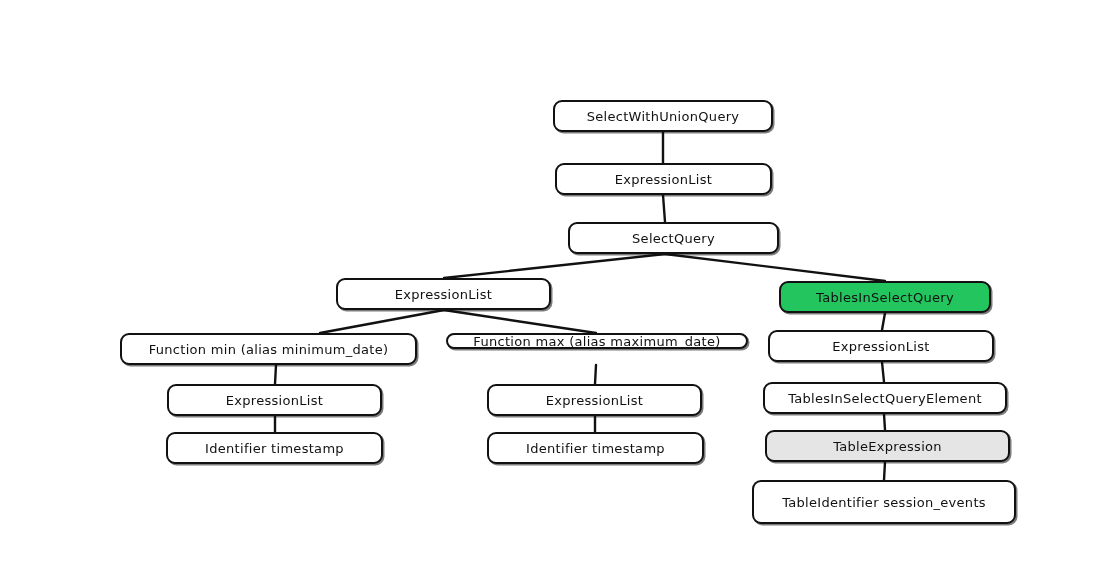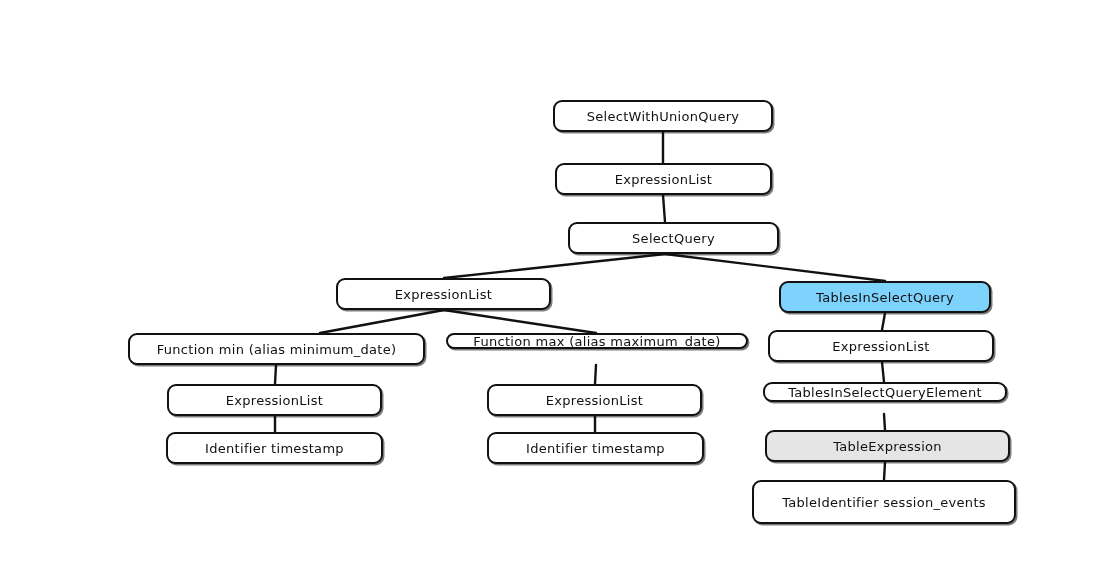--- a/index.html
+++ b/index.html
@@ -75,39 +75,39 @@
       </div>
       <div class="node" style="left: 555px; top: 163px; width: 217px; height: 32px; border-color: rgb(17, 17, 17); background: rgb(255, 255, 255);">
         <span class="node-label">ExpressionList</span>
       </div>
       <div class="node" style="left: 560px; top: 222px; width: 211px; height: 32px; border-color: rgb(17, 17, 17); background: rgb(255, 255, 255); margin-left: 8px;">
         <span class="node-label">SelectQuery</span>
       </div>
       <div class="node" style="left: 336px; top: 278px; width: 215px; height: 32px; border-color: rgb(17, 17, 17); background: rgb(255, 255, 255);">
         <span class="node-label">ExpressionList</span>
       </div>
-      <div class="node" style="left: 779px; top: 281px; width: 212px; height: 32px; border-color: rgb(17, 17, 17); background: #7dd3fc;">
+      <div class="node" style="left: 779px; top: 281px; width: 212px; height: 32px; border-color: rgb(17, 17, 17); background: #22c55e;">
         <span class="node-label">TablesInSelectQuery</span>
       </div>
-      <div class="node" style="left: 128px; top: 333px; width: 297px; height: 32px; border-color: rgb(17, 17, 17); background: rgb(255, 255, 255);">
+      <div class="node" style="left: 120px; top: 333px; width: 297px; height: 32px; border-color: rgb(17, 17, 17); background: rgb(255, 255, 255);">
         <span class="node-label">Function min (alias minimum_date)</span>
       </div>
       <div class="node" style="left: 446px; top: 333px; width: 302px; height: 16px; border-color: rgb(17, 17, 17); background: rgb(255, 255, 255);">
         <span class="node-label">Function max (alias maximum_date)</span>
       </div>
       <div class="node" style="left: 768px; top: 330px; width: 226px; height: 32px; border-color: rgb(17, 17, 17); background: rgb(255, 255, 255);">
         <span class="node-label">ExpressionList</span>
       </div>
       <div class="node" style="left: 167px; top: 384px; width: 215px; height: 32px; border-color: rgb(17, 17, 17); background: rgb(255, 255, 255);">
         <span class="node-label">ExpressionList</span>
       </div>
       <div class="node" style="left: 487px; top: 384px; width: 215px; height: 32px; border-color: rgb(17, 17, 17); background: rgb(255, 255, 255);">
         <span class="node-label">ExpressionList</span>
       </div>
-      <div class="node" style="left: 763px; top: 382px; width: 244px; height: 20px; border-color: rgb(17, 17, 17); background: rgb(255, 255, 255);">
+      <div class="node" style="left: 763px; top: 382px; width: 244px; height: 32px; border-color: rgb(17, 17, 17); background: rgb(255, 255, 255);">
         <span class="node-label">TablesInSelectQueryElement</span>
       </div>
       <div class="node" style="left: 166px; top: 432px; width: 217px; height: 32px; border-color: rgb(17, 17, 17); background: rgb(255, 255, 255);">
         <span class="node-label">Identifier timestamp</span>
       </div>
       <div class="node" style="left: 487px; top: 432px; width: 217px; height: 32px; border-color: rgb(17, 17, 17); background: rgb(255, 255, 255);">
         <span class="node-label">Identifier timestamp</span>
       </div>
       <div class="node" style="left: 765px; top: 430px; width: 245px; height: 32px; border-color: rgb(17, 17, 17); background: #e5e5e5;">
         <span class="node-label">TableExpression</span>

